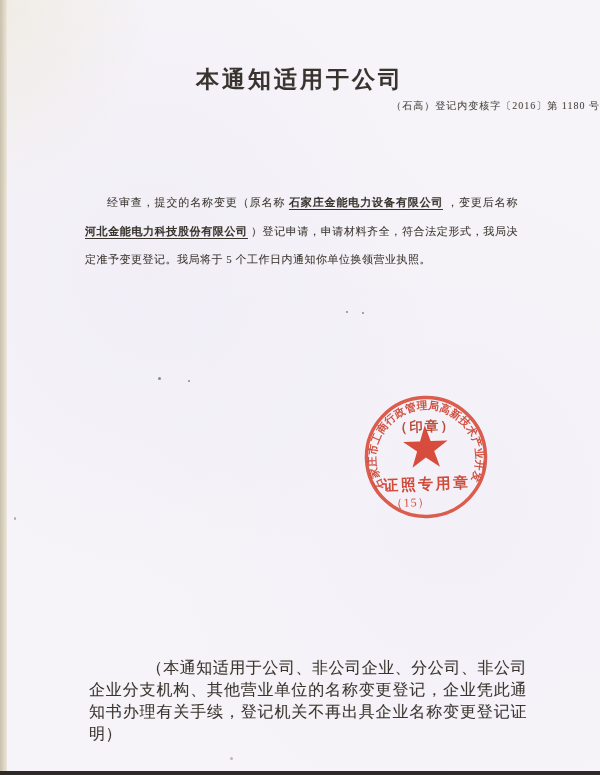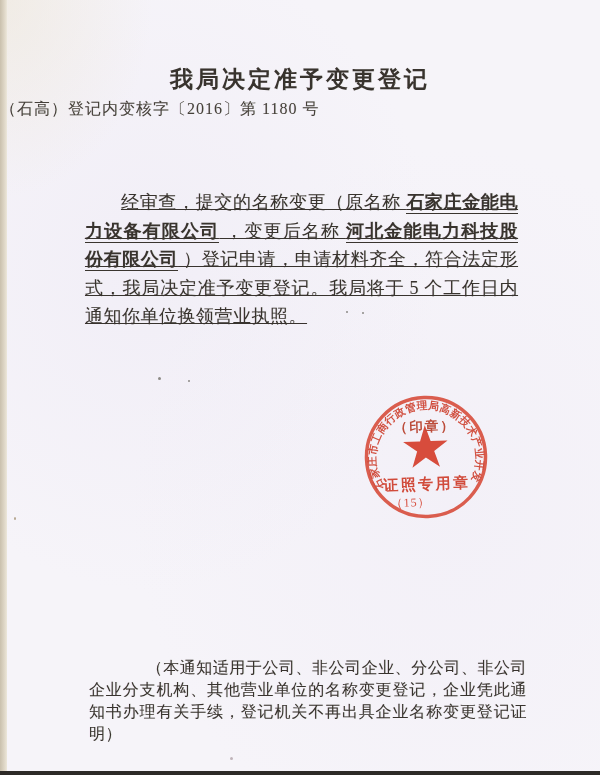--- a/index.html
+++ b/index.html
@@ -13,29 +13,29 @@
     font-family:"Liberation Serif","DejaVu Serif",serif;
     color:#38332e;
   }
   .page .txt{ text-shadow:0.6px 0 0 rgba(140,190,130,0.20), -0.6px 0 0 rgba(215,125,190,0.14); }
   .edge-left{position:absolute;left:0;top:0;width:7px;height:100%;
     background:linear-gradient(90deg,#c9c0ad,#ded6c6 60%,#ece7da);}
   .edge-bottom{position:absolute;left:0;bottom:0;width:100%;height:4px;background:#2d2a27;}
 
   .title{position:absolute;top:64px;left:0;width:100%;margin:0;text-align:center;
     font-size:23px;font-weight:bold;letter-spacing:3px;}
-  .doc-number{position:absolute;top:99px;left:0;width:100%;text-align:left;
-    font-size:16px;letter-spacing:1px;color:#45403a;}
+  .doc-number{position:absolute;top:99px;left:0;width:100%;text-align:right;
+    font-size:10px;letter-spacing:1px;color:#45403a;}
 
   .addressee{position:absolute;left:86px;top:143px;font-size:17.5px;font-weight:bold;}
   .addr-name{border-bottom:1.6px solid #3a352f;padding:0 10px 2px 4px;letter-spacing:1px;}
   .addr-colon{margin-left:7px;}
 
   .body-par{position:absolute;left:85px;top:188px;width:433px;margin:0;
-    font-size:18px;line-height:28.5px;text-align:justify;text-indent:2em;letter-spacing:0.5px;text-decoration:underline;}
+    font-size:11px;line-height:28.5px;text-align:justify;text-indent:2em;letter-spacing:0.5px;}
   .uline{font-weight:bold;border-bottom:1.6px solid #3a352f;padding-bottom:1px;}
 
   .seal{position:absolute;left:363px;top:394px;width:126px;height:126px;z-index:2;
     opacity:0.93;transform:rotate(-2deg);}
   .seal svg{position:absolute;left:0;top:0;}
   .seal-placeholder{position:absolute;top:24px;left:0;width:100%;text-align:center;
     font-size:13.5px;font-weight:bold;color:#b8402c;letter-spacing:2px;}
   .seal-star{position:absolute;top:24px;left:0;width:100%;text-align:center;
     font-size:58px;line-height:58px;color:#d5402e;
     font-family:"DejaVu Sans","Liberation Sans",sans-serif;}
@@ -50,21 +50,21 @@
     font-size:16px;line-height:22px;text-align:justify;text-indent:3.6em;letter-spacing:0.5px;}
 
   .speck{position:absolute;border-radius:50%;background:#8d8a86;}
 </style>
 </head>
 <body>
 
 <div class="page">
   <div class="edge-left"></div>
 
-  <h1 class="title txt">我局决定准予变更登记</h1>
+  <h1 class="title txt">本通知适用于公司</h1>
   <div class="doc-number txt">（石高）登记内变核字〔2016〕第 1180 号</div>
 
 
   <p class="body-par txt"><span>经审查，提交的名称变更（原名称 </span><span class="uline">石家庄金能电力设备有限公司</span><span> ，变更后名称 </span><span class="uline">河北金能电力科技股份有限公司</span><span> ）登记申请，申请材料齐全，符合法定形式，我局决定准予变更登记。我局将于 5 个工作日内通知你单位换领营业执照。</span></p>
 
   <div class="seal">
     <svg width="126" height="126" viewBox="0 0 126 126">
       <circle cx="63" cy="63" r="59.5" fill="none" stroke="#d5402e" stroke-width="3.5" opacity="0.9"></circle>
       <path id="sealArc" d="M 20.6,91.5 A 50,50 0 1 1 105.4,91.5" fill="none"></path>
       <text font-size="10.6" fill="#cf4433" font-weight="bold" letter-spacing="0.4" font-family="Liberation Serif, DejaVu Serif, serif">

